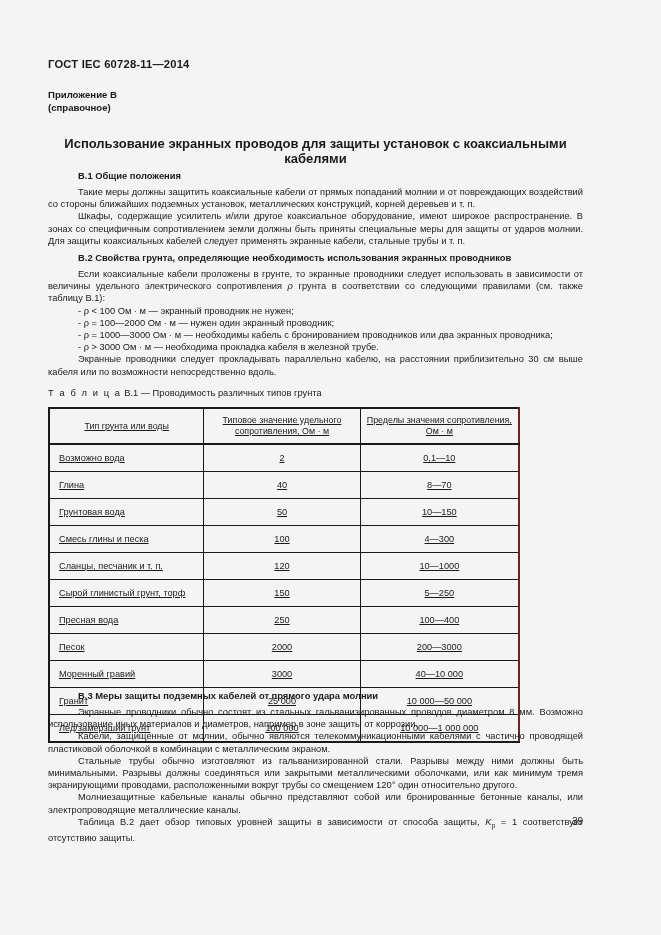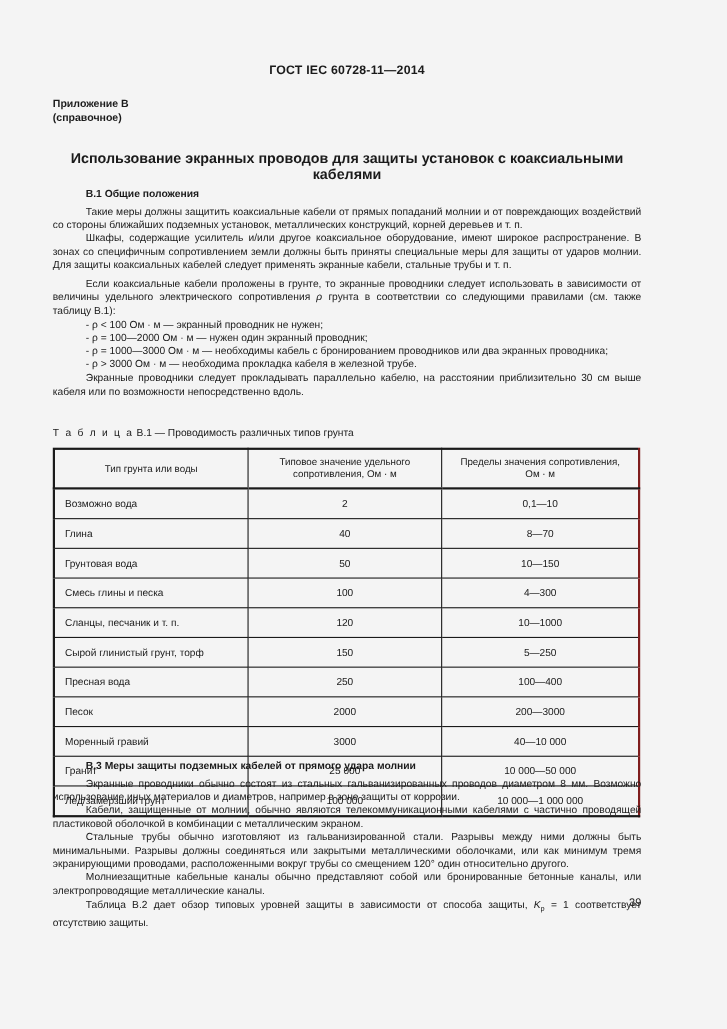--- a/index.html
+++ b/index.html
@@ -22,21 +22,21 @@
     height: 935px;
     background: #f4f4f4;
   }
 
   
   .doc-header {
     position: absolute;
     left: 48px;
     top: 58px;
     width: 535px;
-    text-align: center;
+    text-align: left;
     font-size: 11.2px;
     font-weight: bold;
     letter-spacing: 0.2px;
   }
 
   
   .annex-head {
     position: absolute;
     left: 48px;
     top: 88px;
@@ -100,23 +100,24 @@
   }
   .tbl-caption .sp {
     letter-spacing: 1.6px;
   }
 
   
   table.grid {
     position: absolute;
     left: 48px;
     top: 407px;
-    width: 534px;
+    width: 472px;
     border-collapse: collapse;
     background: #f4f4f4;
+    text-decoration: underline;
   }
   table.grid td, table.grid th {
     border: 1px solid #1a1a1a;
     font-weight: normal;
     font-size: 8.9px;
     padding: 0;
     background: #f4f4f4;
   }
   table.grid thead th {
     height: 34px;
@@ -171,20 +172,21 @@
 
   <div class="annex-title">Использование экранных проводов для защиты установок с коаксиальными кабелями</div>
 
   <div class="sec" style="top:170px;">
     <div class="sec-title">В.1 Общие положения</div>
     <p class="body">Такие меры должны защитить коаксиальные кабели от прямых попаданий молнии и от повреждающих воздействий со стороны ближайших подземных установок, металлических конструкций, корней деревьев и т. п.</p>
     <p class="body">Шкафы, содержащие усилитель и/или другое коаксиальное оборудование, имеют широкое распространение. В зонах со специфичным сопротивлением земли должны быть приняты специальные меры для защиты от ударов молнии. Для защиты коаксиальных кабелей следует применять экранные кабели, стальные трубы и т. п.</p>
   </div>
 
   <div class="sec" style="top:252px;">
+    <div class="sec-title">В.2 Свойства грунта, определяющие необходимость использования экранных проводников</div>
     <p class="body"><span>Если коаксиальные кабели проложены в грунте, то экранные проводники следует использовать в зависимости от величины удельного электрического сопротивления </span><i class="var">ρ</i><span> грунта в соответствии со следующими правилами (см. также таблицу В.1):</span></p>
     <ul class="dash">
       <li>- ρ &lt; 100 Ом · м — экранный проводник не нужен;</li>
       <li>- ρ = 100—2000 Ом · м — нужен один экранный проводник;</li>
       <li>- ρ = 1000—3000 Ом · м — необходимы кабель с бронированием проводников или два экранных проводника;</li>
       <li>- ρ &gt; 3000 Ом · м — необходима прокладка кабеля в железной трубе.</li>
     </ul>
     <p class="body">Экранные проводники следует прокладывать параллельно кабелю, на расстоянии приблизительно 30 см выше кабеля или по возможности непосредственно вдоль.</p>
   </div>
 

